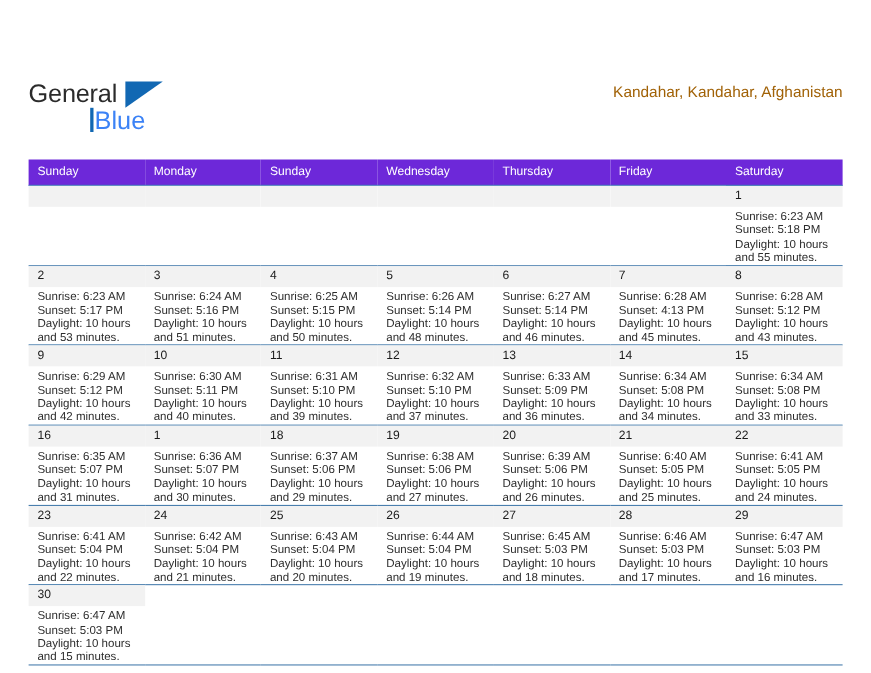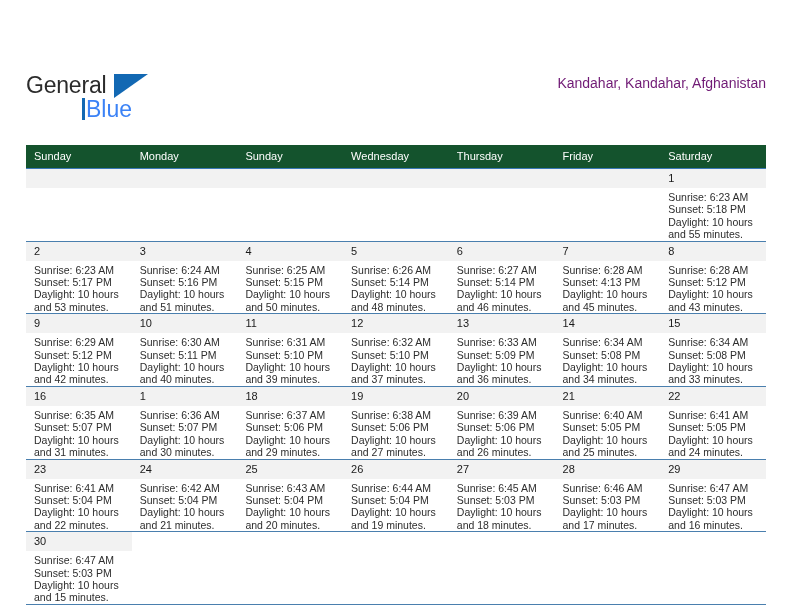--- a/index.html
+++ b/index.html
@@ -79,37 +79,37 @@
     text-align: right;
   }
   .cal-title {
     font-size: 27px;
     color: #1a1a1a;
     line-height: 34px;
     white-space: nowrap;
   }
   .cal-subtitle {
     font-size: 14px;
-    color: #701a75;
+    color: #a16207;
     line-height: 20px;
     margin-top: 5px;
     white-space: nowrap;
   }
 
   
   .calendar {
     position: absolute;
     left: 26px;
     top: 105px;
     width: 740px;
     border-collapse: collapse;
     table-layout: fixed;
   }
   .calendar th {
-    background: #14532d;
+    background: #6d28d9;
     color: #ffffff;
     font-size: 11px;
     font-weight: normal;
     text-align: left;
     padding: 5px 0 6px 8px;
     height: 11px;
     border: none;
   }
   .calendar td {
     vertical-align: top;

